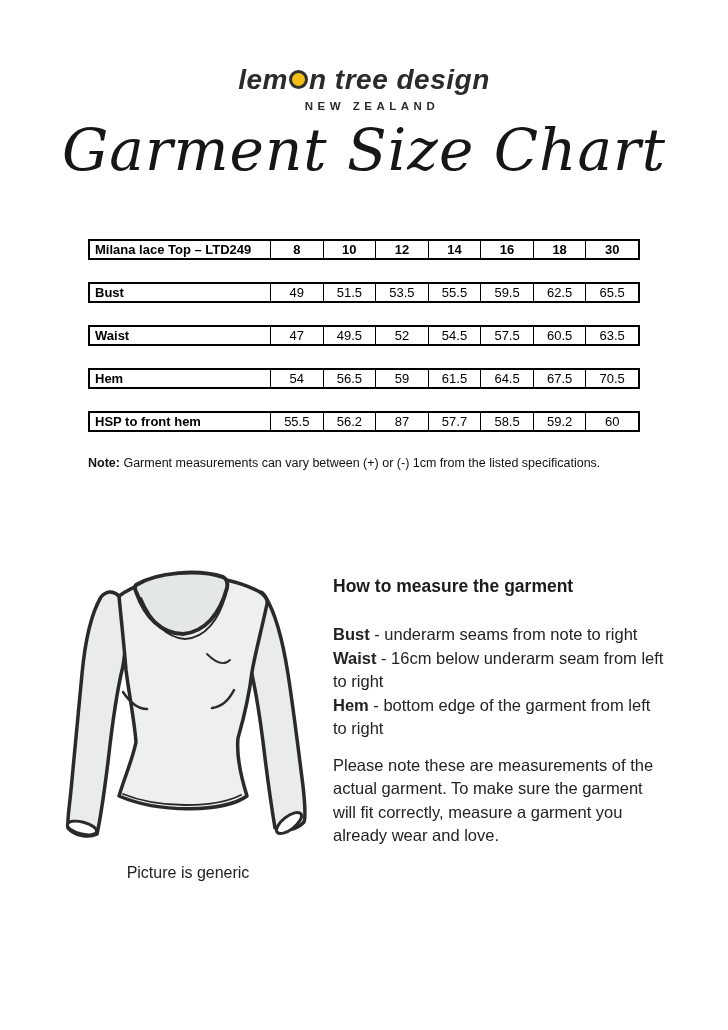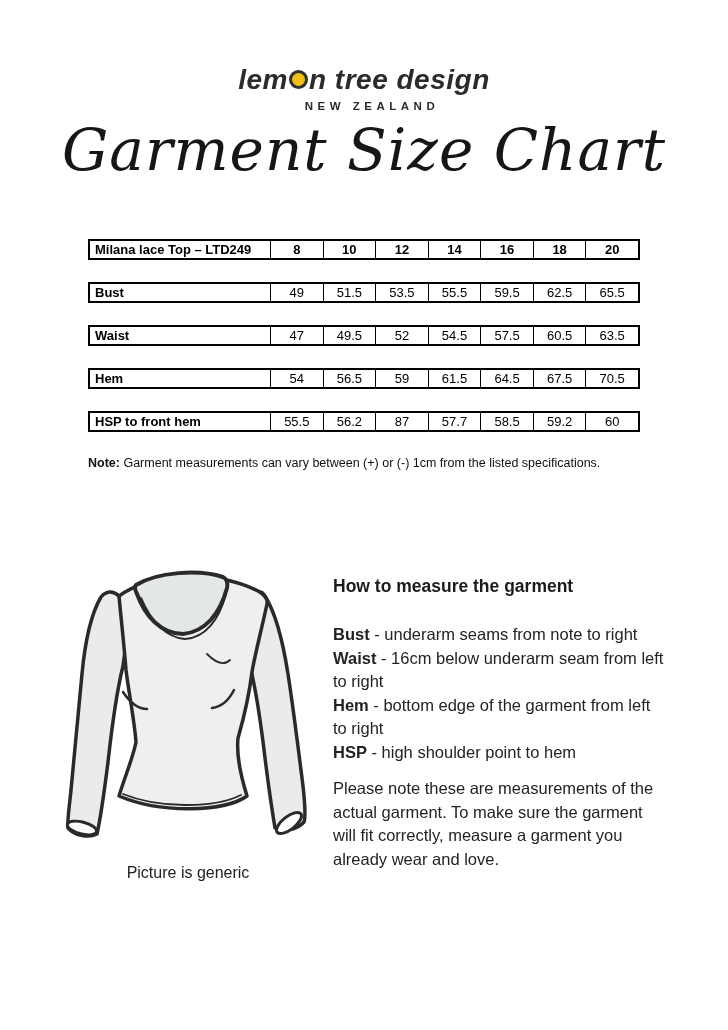--- a/index.html
+++ b/index.html
@@ -71,21 +71,21 @@
 
   <section class="size-table">
     <div class="trow thead">
       <div class="cell">Milana lace Top – LTD249</div>
       <div class="cell">8</div>
       <div class="cell">10</div>
       <div class="cell">12</div>
       <div class="cell">14</div>
       <div class="cell">16</div>
       <div class="cell">18</div>
-      <div class="cell">20</div>
+      <div class="cell">30</div>
     </div>
 
     <div class="trow">
       <div class="cell">Bust</div>
       <div class="cell">49</div>
       <div class="cell">51.5</div>
       <div class="cell">53.5</div>
       <div class="cell">55.5</div>
       <div class="cell">59.5</div>
       <div class="cell">62.5</div>
@@ -163,18 +163,17 @@
     </svg>
     <figcaption class="figcaption">Picture is generic</figcaption>
   </figure>
 
   <section class="measure">
     <h2>How to measure the garment</h2>
     <div class="items">
       <div class="item"><b>Bust</b><span> - underarm seams from note to right</span></div>
       <div class="item"><b>Waist</b><span> - 16cm below underarm seam from left to right</span></div>
       <div class="item"><b>Hem</b><span> - bottom edge of the garment from left to right</span></div>
-      <div class="item"><b>HSP</b><span> - high shoulder point to hem</span></div>
     </div>
     <p class="body">Please note these are measurements of the actual garment. To make sure the garment will fit correctly, measure a garment you already wear and love.</p>
   </section>
 
 </div>
 
 </body></html>

